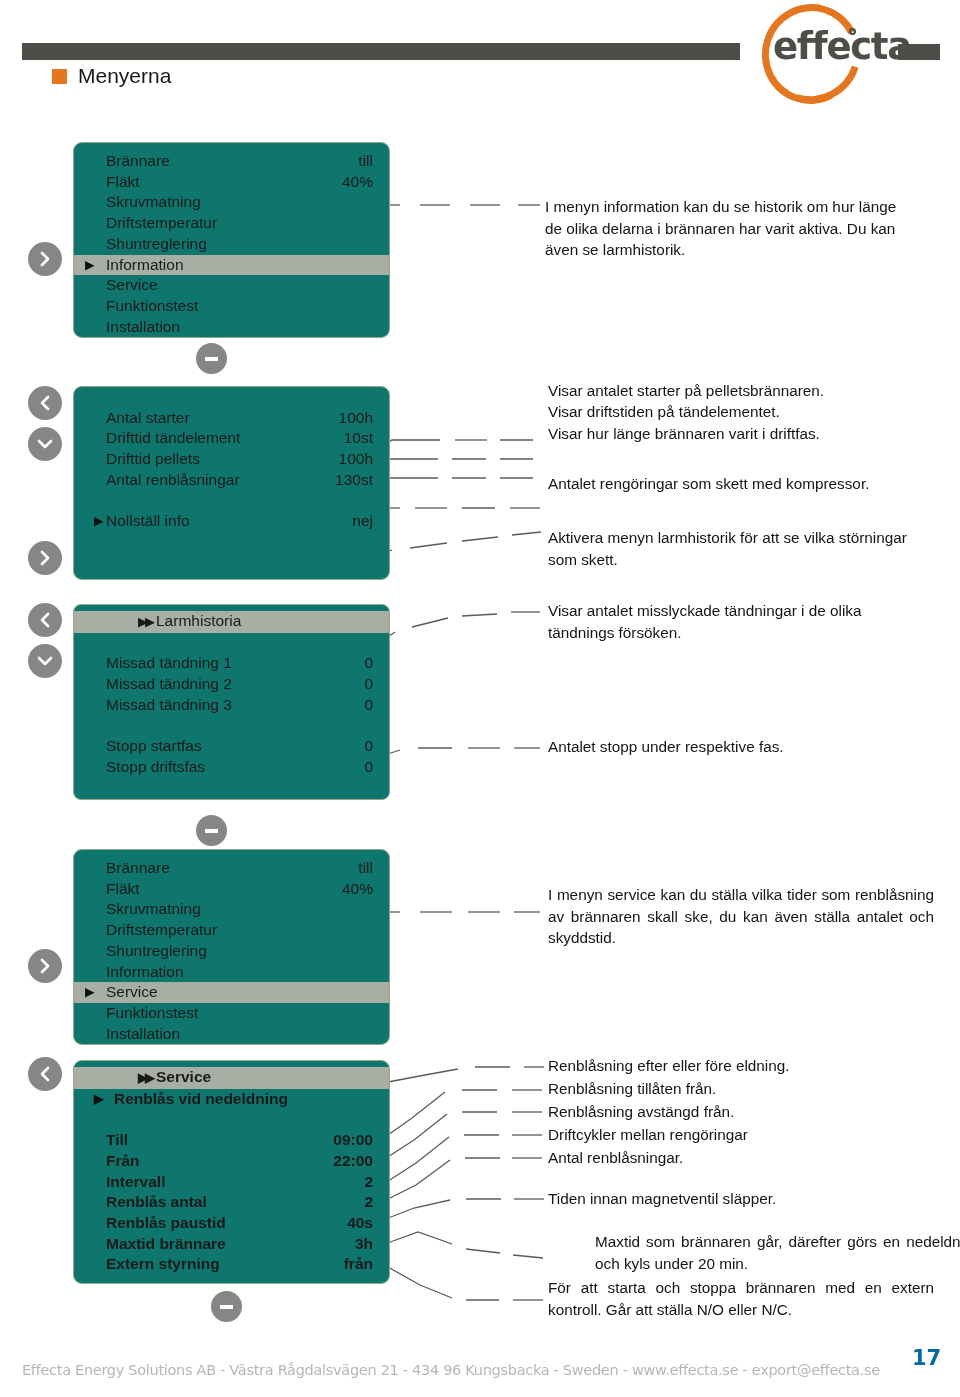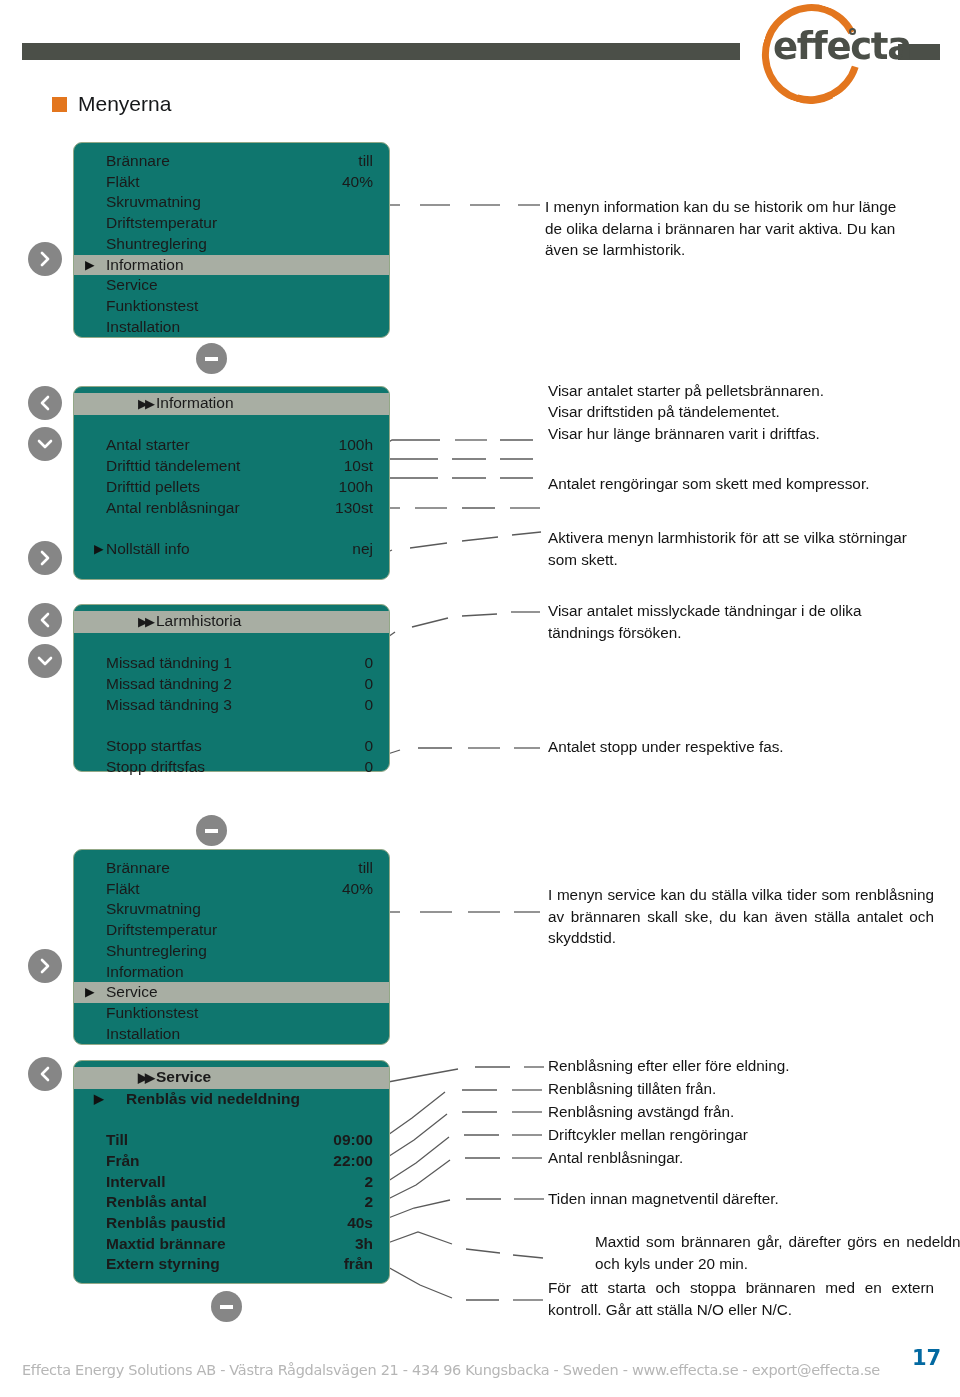--- a/index.html
+++ b/index.html
@@ -42,21 +42,21 @@
     font-family:"DejaVu Sans", sans-serif;
     font-size:37px; font-weight:bold; letter-spacing:-1.3px;
     color:#4b4f48; line-height:1;
   }
   .logo-dot {
     position:absolute; left:97px; top:26px; width:7px; height:7px;
     border:2px solid #4b4f48; border-radius:50%;
   }
 
   .page-title {
-    position:absolute; left:52px; top:92px;
+    position:absolute; left:52px; top:64px;
     display:flex; align-items:center; gap:11px;
     font-size:21px; color:#16181a;
   }
   .title-sq { width:15px; height:15px; background:#e3761e; display:block; }
 
   
   .lcd {
     position:absolute;
     background:#0f766e;
     border:1px solid #93a887;
@@ -272,23 +272,20 @@
 <div class="navbtn" style="left:28px; top:242px;" data-name="nav-right-button-1">
   <svg width="18" height="18" viewBox="0 0 18 18" data-name="chevron-right-icon">
       <path d="M6 3 L12 9 L6 15" stroke="#fff" stroke-width="2.6" fill="none" stroke-linecap="round" stroke-linejoin="round"></path>
     </svg>
 </div>
 <div class="minusbtn" style="left:196px; top:343px;" data-name="collapse-button-1">
     <i data-name="minus-icon"></i>
   </div>
 
 <div class="lcd" style="left:73px; top:386px; width:317px; height:194px;" data-name="lcd-panel-information">
-  <div class="titlebar" style="margin-top:6px;" data-name="panel-title-information">
-    <span class="dblarrow" data-name="double-arrow-icon">▶▶</span><span data-name="panel-title-label">Information</span>
-  </div>
   <div class="spacer" data-name="panel-spacer"></div>
   <div class="row" data-name="info-row">
       <span class="lbl" data-name="info-row-label">Antal starter</span>
       <span class="val" data-name="info-row-value">100h</span>
     </div>
   <div class="row" data-name="info-row">
       <span class="lbl" data-name="info-row-label">Drifttid tändelement</span>
       <span class="val" data-name="info-row-value">10st</span>
     </div>
   <div class="row" data-name="info-row">
@@ -315,21 +312,21 @@
   <svg width="18" height="18" viewBox="0 0 18 18" data-name="chevron-down-icon">
       <path d="M3 6 L9 12 L15 6" stroke="#fff" stroke-width="2.6" fill="none" stroke-linecap="round" stroke-linejoin="round"></path>
     </svg>
 </div>
 <div class="navbtn" style="left:28px; top:541px;" data-name="nav-right-button-2">
   <svg width="18" height="18" viewBox="0 0 18 18" data-name="chevron-right-icon">
       <path d="M6 3 L12 9 L6 15" stroke="#fff" stroke-width="2.6" fill="none" stroke-linecap="round" stroke-linejoin="round"></path>
     </svg>
 </div>
 
-<div class="lcd" style="left:73px; top:604px; width:317px; height:168px;" data-name="lcd-panel-larmhistoria">
+<div class="lcd" style="left:73px; top:604px; width:317px; height:196px;border-radius:8px;" data-name="lcd-panel-larmhistoria">
   <div class="titlebar" style="margin-top:6px;" data-name="panel-title-larmhistoria">
     <span class="dblarrow" data-name="double-arrow-icon">▶▶</span><span data-name="panel-title-label">Larmhistoria</span>
   </div>
   <div class="spacer" data-name="panel-spacer"></div>
   <div class="row" data-name="alarm-row">
       <span class="lbl" data-name="alarm-row-label">Missad tändning 1</span>
       <span class="val" data-name="alarm-row-value">0</span>
     </div>
   <div class="row" data-name="alarm-row">
       <span class="lbl" data-name="alarm-row-label">Missad tändning 2</span>
@@ -406,21 +403,21 @@
 <div class="navbtn" style="left:28px; top:949px;" data-name="nav-right-button-3">
   <svg width="18" height="18" viewBox="0 0 18 18" data-name="chevron-right-icon">
       <path d="M6 3 L12 9 L6 15" stroke="#fff" stroke-width="2.6" fill="none" stroke-linecap="round" stroke-linejoin="round"></path>
     </svg>
 </div>
 
 <div class="lcd" style="left:73px; top:1060px; width:317px; height:224px;font-weight:bold;" data-name="lcd-panel-service">
   <div class="titlebar" style="margin-top:6px;" data-name="panel-title-service">
     <span class="dblarrow" data-name="double-arrow-icon">▶▶</span><span data-name="panel-title-label">Service</span>
   </div>
-  <div class="row arrow" style="padding-left:52px;" data-name="service-subtitle">
+  <div class="row arrow" style="padding-left:40px;" data-name="service-subtitle">
       <span class="lbl" data-name="service-subtitle-label">Renblås vid nedeldning</span>
       <span class="val"></span>
     </div>
   <div class="spacer" data-name="panel-spacer"></div>
   <div class="row" data-name="service-row">
       <span class="lbl" data-name="service-row-label">Till</span>
       <span class="val" data-name="service-row-value">09:00</span>
     </div>
   <div class="row" data-name="service-row">
       <span class="lbl" data-name="service-row-label">Från</span>
@@ -470,18 +467,18 @@
 
 <div class="desc" style="left:548px; top:736px; width:390px;" data-name="desc-stopp">Antalet stopp under respektive fas.</div>
 
 <div class="desc just" style="left:548px; top:884px; width:386px;" data-name="desc-service-intro">I menyn service kan du ställa vilka tider som renblåsning av brännaren skall ske, du kan även ställa antalet och skyddstid.</div>
 
 <div class="desc" style="left:548px; top:1055px; width:390px;" data-name="desc-renblas-vid-nedeldning">Renblåsning efter eller före eldning.</div>
 <div class="desc" style="left:548px; top:1078px; width:390px;" data-name="desc-till">Renblåsning tillåten från.</div>
 <div class="desc" style="left:548px; top:1101px; width:390px;" data-name="desc-fran">Renblåsning avstängd från.</div>
 <div class="desc" style="left:548px; top:1124px; width:390px;" data-name="desc-intervall">Driftcykler mellan rengöringar</div>
 <div class="desc" style="left:548px; top:1147px; width:390px;" data-name="desc-renblas-antal">Antal renblåsningar.</div>
-<div class="desc" style="left:548px; top:1188px; width:390px;" data-name="desc-renblas-paustid">Tiden innan magnetventil därefter.</div>
+<div class="desc" style="left:548px; top:1188px; width:390px;" data-name="desc-renblas-paustid">Tiden innan magnetventil släpper.</div>
 <div class="desc just" style="left:548px; top:1231px; width:386px;margin-left:47px;" data-name="desc-maxtid-brannare">Maxtid som brännaren går, därefter görs en nedeldning och kyls under 20 min.</div>
 <div class="desc just" style="left:548px; top:1277px; width:386px;" data-name="desc-extern-styrning">För att starta och stoppa brännaren med en extern kontroll. Går att ställa N/O eller N/C.</div>
 
 <div class="footer" data-name="footer-company">Effecta Energy Solutions AB - Västra Rågdalsvägen 21 - 434 96 Kungsbacka - Sweden - www.effecta.se - export@effecta.se</div>
 <div class="pageno" data-name="page-number">17</div>
 
 </body></html>

